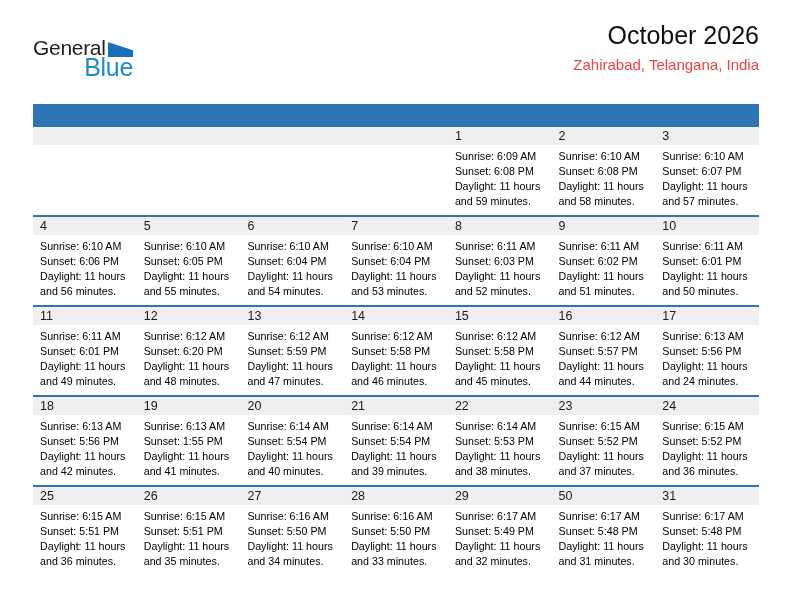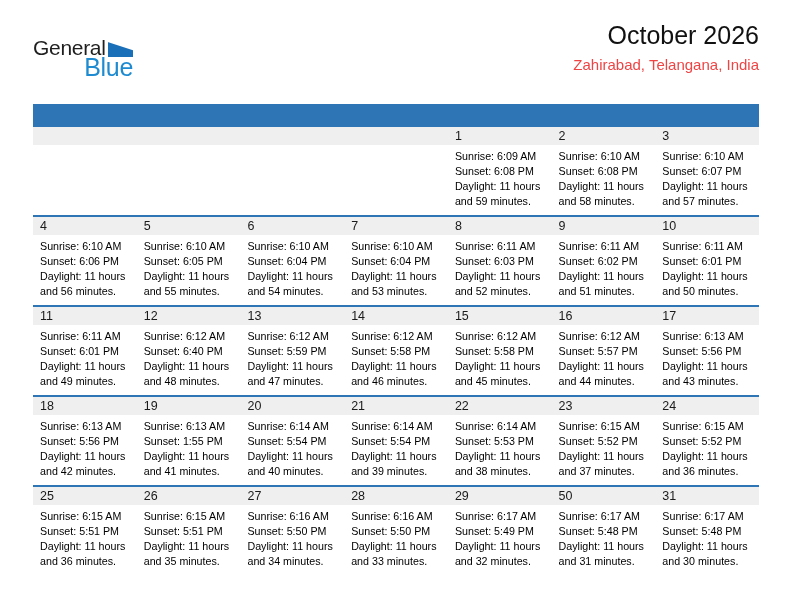--- a/index.html
+++ b/index.html
@@ -215,21 +215,21 @@
               <div class="line">Sunrise: 6:11 AM</div>
               <div class="line">Sunset: 6:01 PM</div>
               <div class="line">Daylight: 11 hours</div>
               <div class="line">and 49 minutes.</div>
             </div>
           </div>
           <div class="cell">
             <div class="num">12</div>
             <div class="cell-body">
               <div class="line">Sunrise: 6:12 AM</div>
-              <div class="line">Sunset: 6:40 PM</div>
+              <div class="line">Sunset: 6:20 PM</div>
               <div class="line">Daylight: 11 hours</div>
               <div class="line">and 48 minutes.</div>
             </div>
           </div>
           <div class="cell">
             <div class="num">13</div>
             <div class="cell-body">
               <div class="line">Sunrise: 6:12 AM</div>
               <div class="line">Sunset: 5:59 PM</div>
               <div class="line">Daylight: 11 hours</div>
@@ -262,21 +262,21 @@
               <div class="line">Daylight: 11 hours</div>
               <div class="line">and 44 minutes.</div>
             </div>
           </div>
           <div class="cell">
             <div class="num">17</div>
             <div class="cell-body">
               <div class="line">Sunrise: 6:13 AM</div>
               <div class="line">Sunset: 5:56 PM</div>
               <div class="line">Daylight: 11 hours</div>
-              <div class="line">and 43 minutes.</div>
+              <div class="line">and 24 minutes.</div>
             </div>
           </div>
         </div>
         <div class="week">
           <div class="cell">
             <div class="num">18</div>
             <div class="cell-body">
               <div class="line">Sunrise: 6:13 AM</div>
               <div class="line">Sunset: 5:56 PM</div>
               <div class="line">Daylight: 11 hours</div>

